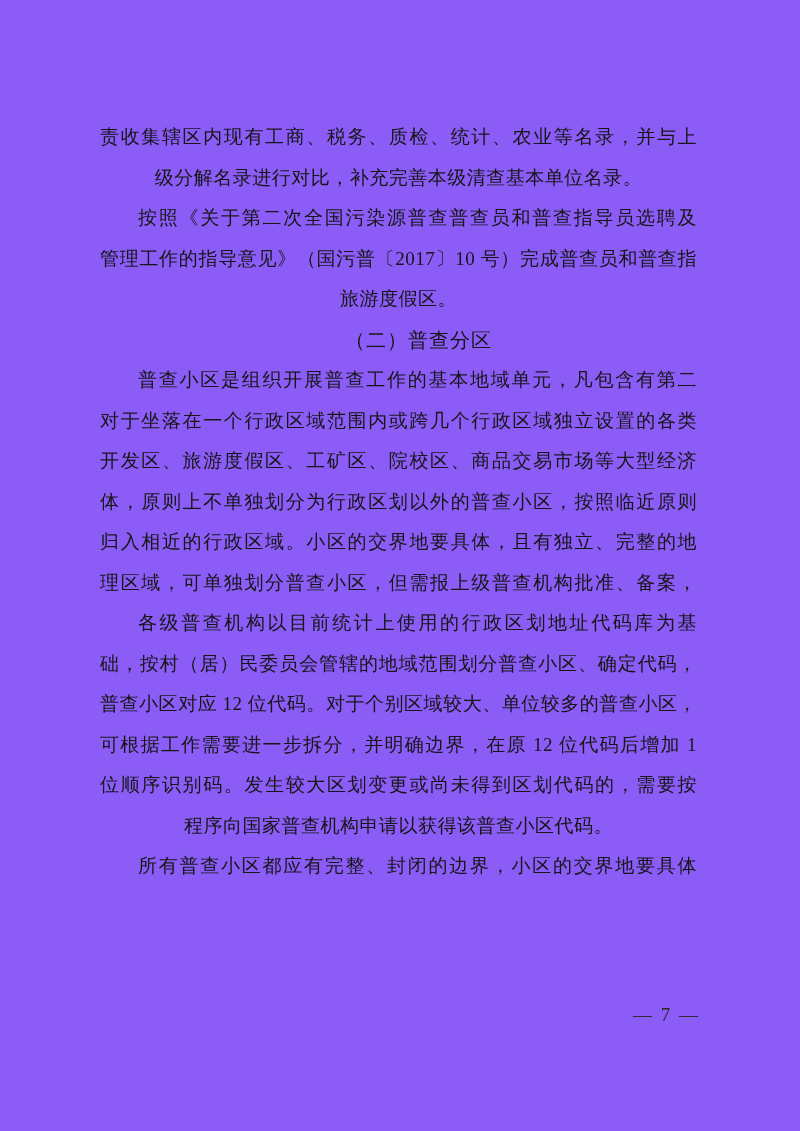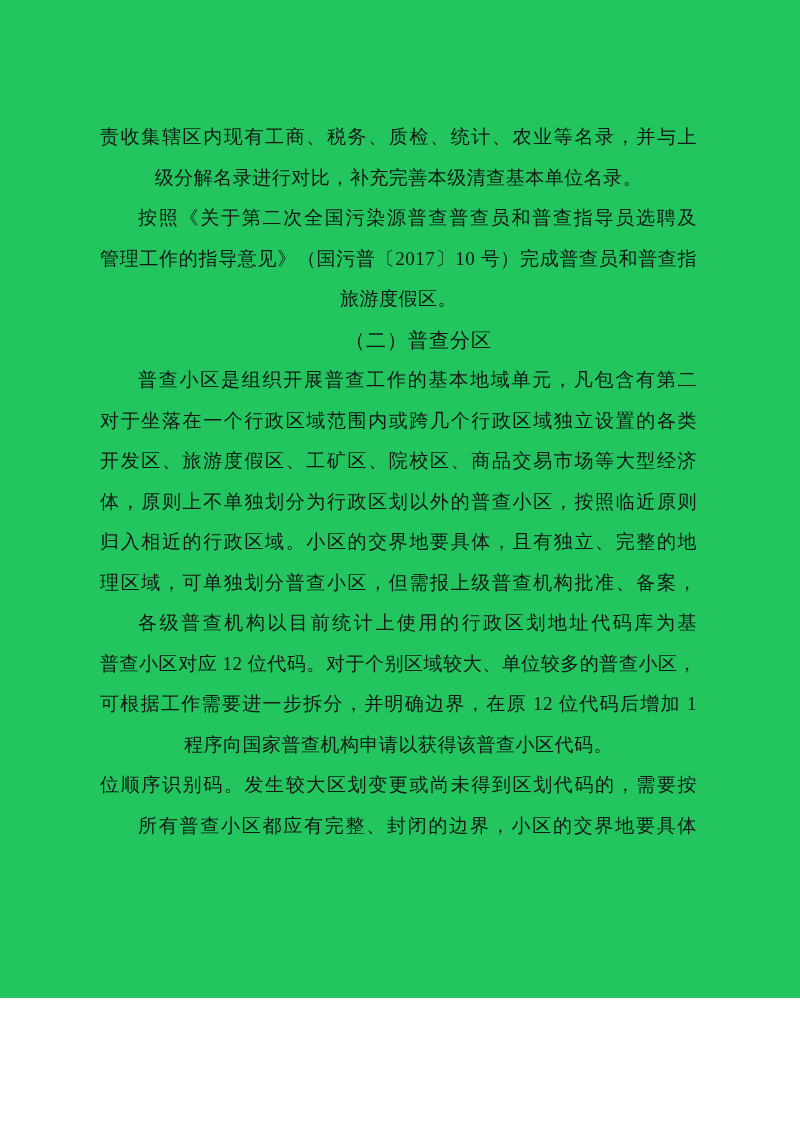--- a/index.html
+++ b/index.html
@@ -3,22 +3,22 @@
 <meta charset="utf-8">
 <style>
   html, body {
     margin: 0;
     padding: 0;
     background: #ffffff;
   }
   .page {
     position: relative;
     width: 800px;
-    height: 998px;
-    background: #22c55e;
+    height: 1131px;
+    background: #8b5cf6;
     overflow: hidden;
     font-family: "Liberation Serif", "DejaVu Serif", serif;
     color: #161616;
   }
   .textblock {
     position: absolute;
     left: 100px;
     top: 117px;
     width: 597px;
   }
@@ -64,20 +64,21 @@
     <div class="line fill">管理工作的指导意见》（国污普〔2017〕10 号）完成普查员和普查指</div>
     <div class="line">旅游度假区。</div>
     <div class="line indent heading">（二）普查分区</div>
     <div class="line indent fill">普查小区是组织开展普查工作的基本地域单元，凡包含有第二</div>
     <div class="line fill">对于坐落在一个行政区域范围内或跨几个行政区域独立设置的各类</div>
     <div class="line fill">开发区、旅游度假区、工矿区、院校区、商品交易市场等大型经济</div>
     <div class="line fill">体，原则上不单独划分为行政区划以外的普查小区，按照临近原则</div>
     <div class="line fill">归入相近的行政区域。小区的交界地要具体，且有独立、完整的地</div>
     <div class="line fill">理区域，可单独划分普查小区，但需报上级普查机构批准、备案，</div>
     <div class="line indent fill">各级普查机构以目前统计上使用的行政区划地址代码库为基</div>
+    <div class="line fill">础，按村（居）民委员会管辖的地域范围划分普查小区、确定代码，</div>
     <div class="line fill">普查小区对应 12 位代码。对于个别区域较大、单位较多的普查小区，</div>
     <div class="line fill">可根据工作需要进一步拆分，并明确边界，在原 12 位代码后增加 1</div>
+    <div class="line fill">位顺序识别码。发生较大区划变更或尚未得到区划代码的，需要按</div>
     <div class="line">程序向国家普查机构申请以获得该普查小区代码。</div>
-    <div class="line fill">位顺序识别码。发生较大区划变更或尚未得到区划代码的，需要按</div>
     <div class="line indent fill">所有普查小区都应有完整、封闭的边界，小区的交界地要具体</div>
   </div>
   <div class="page-number">— 7 —</div>
 </div>
 
 </body></html>

